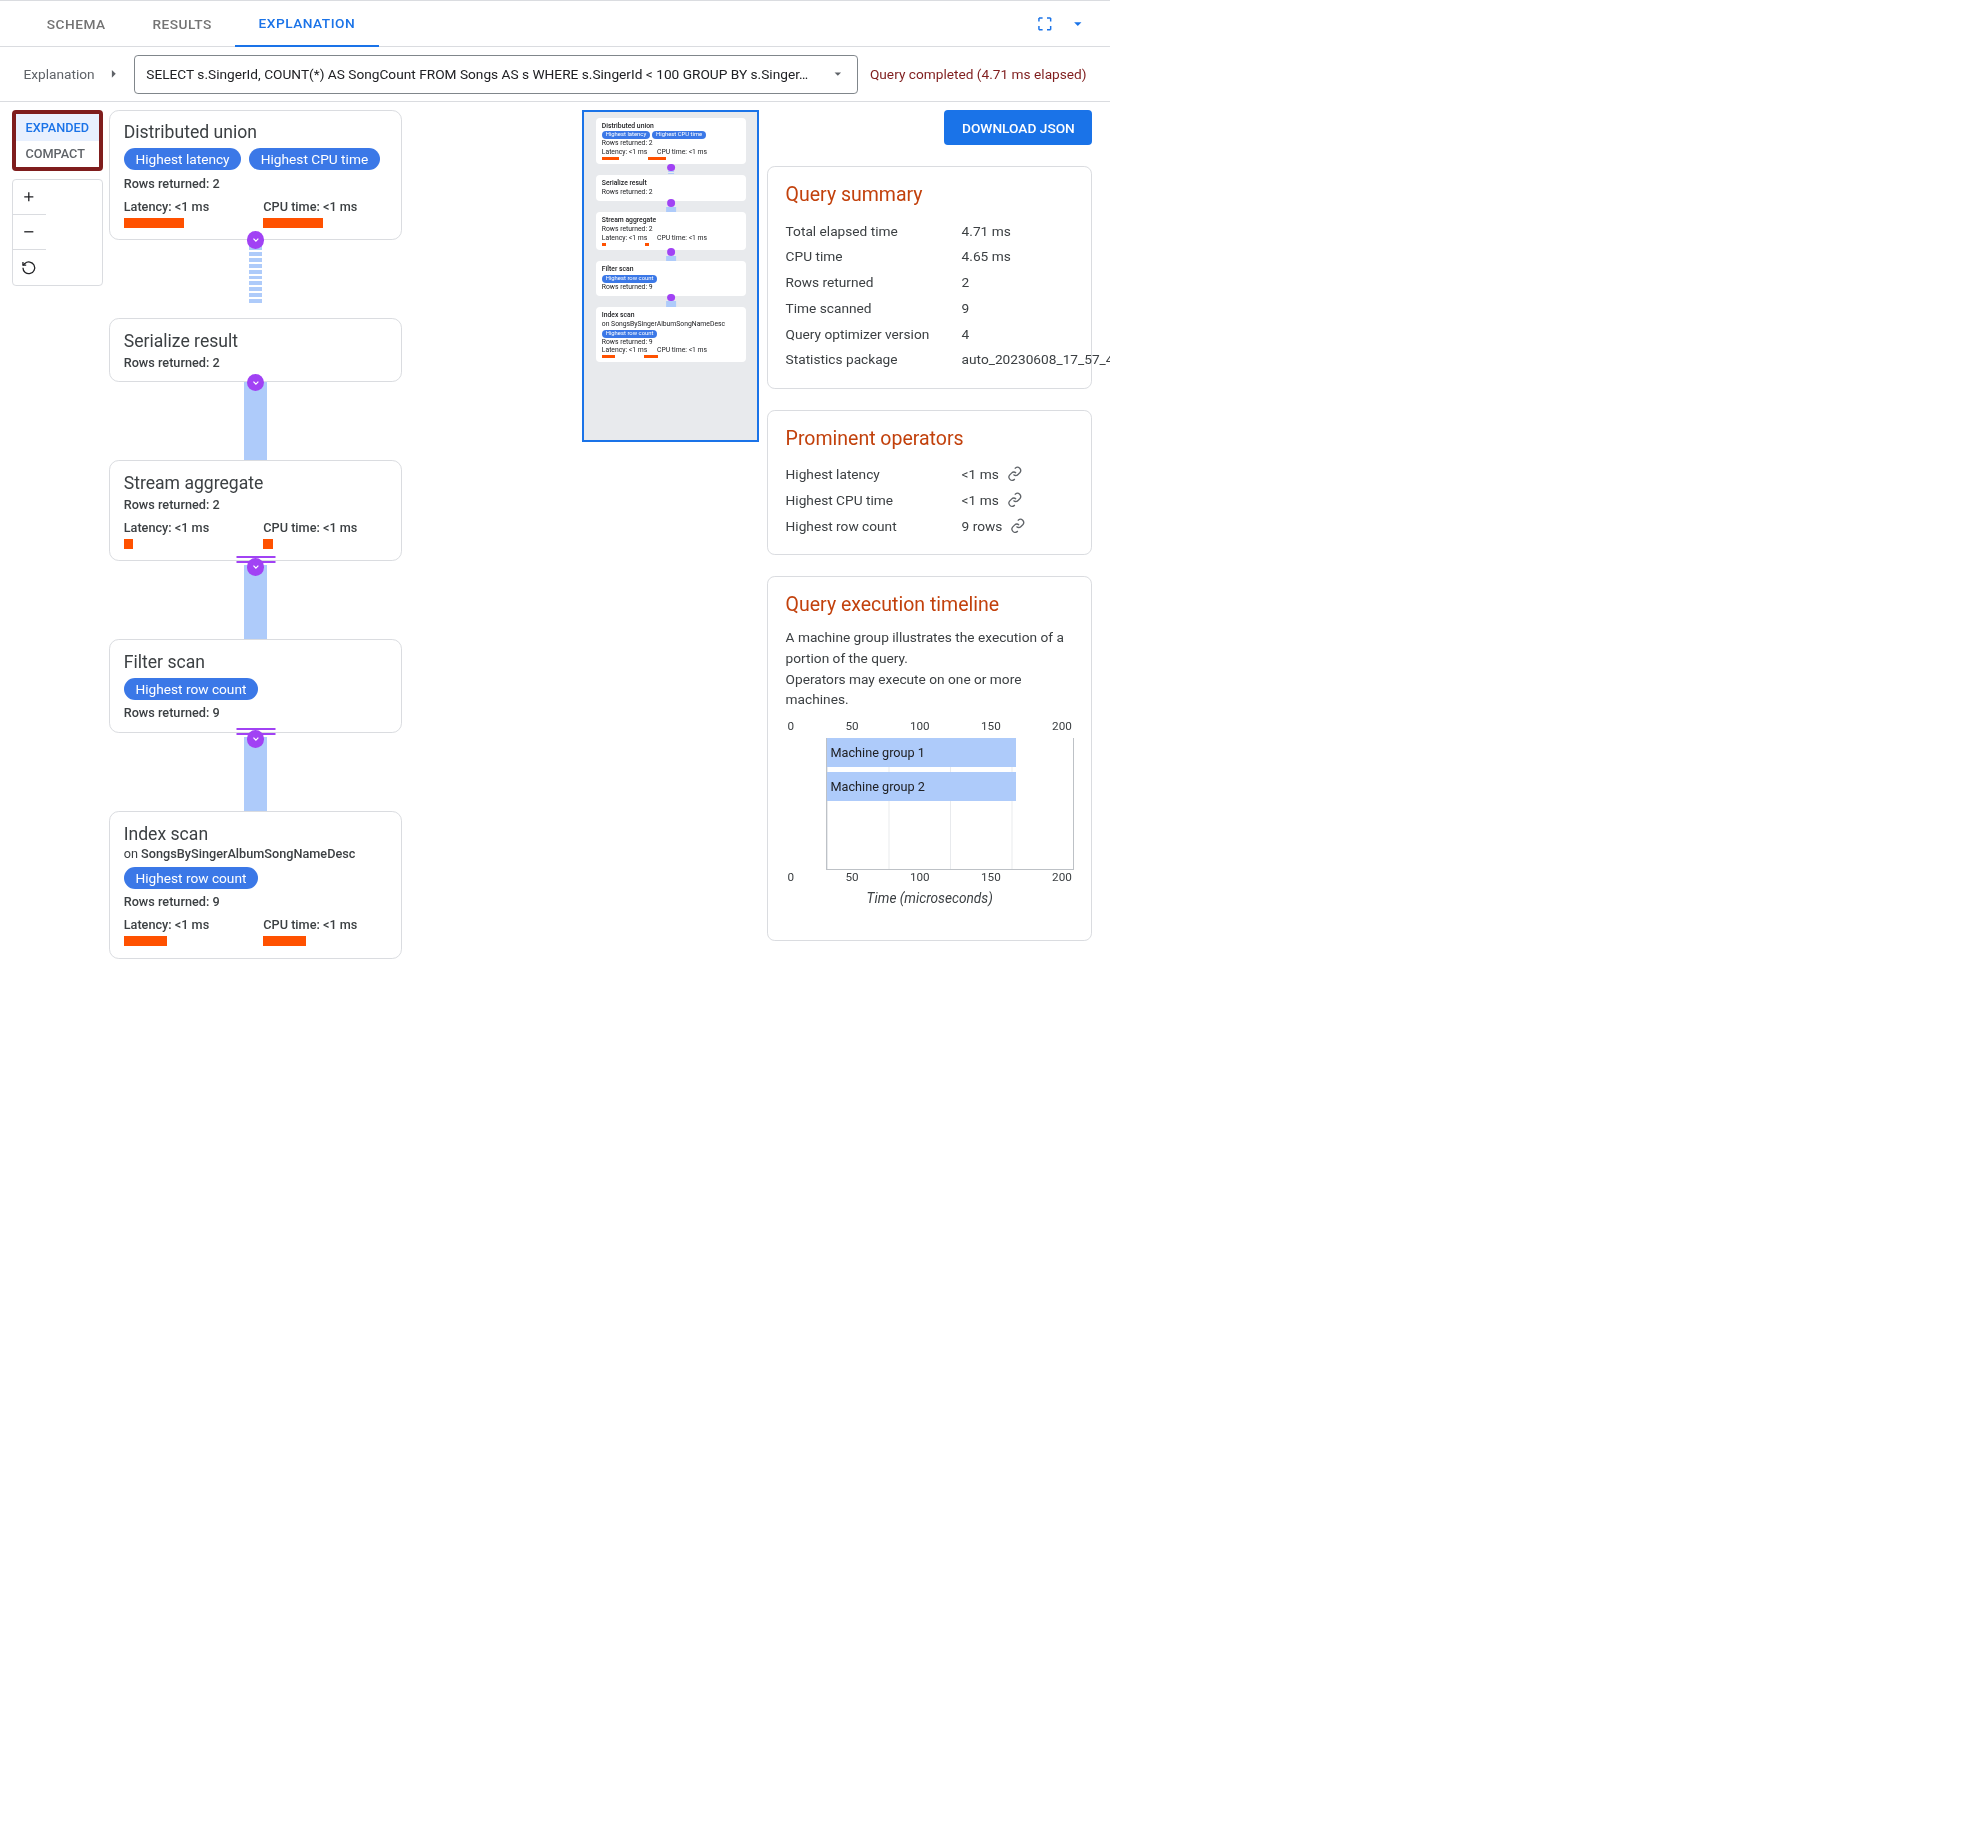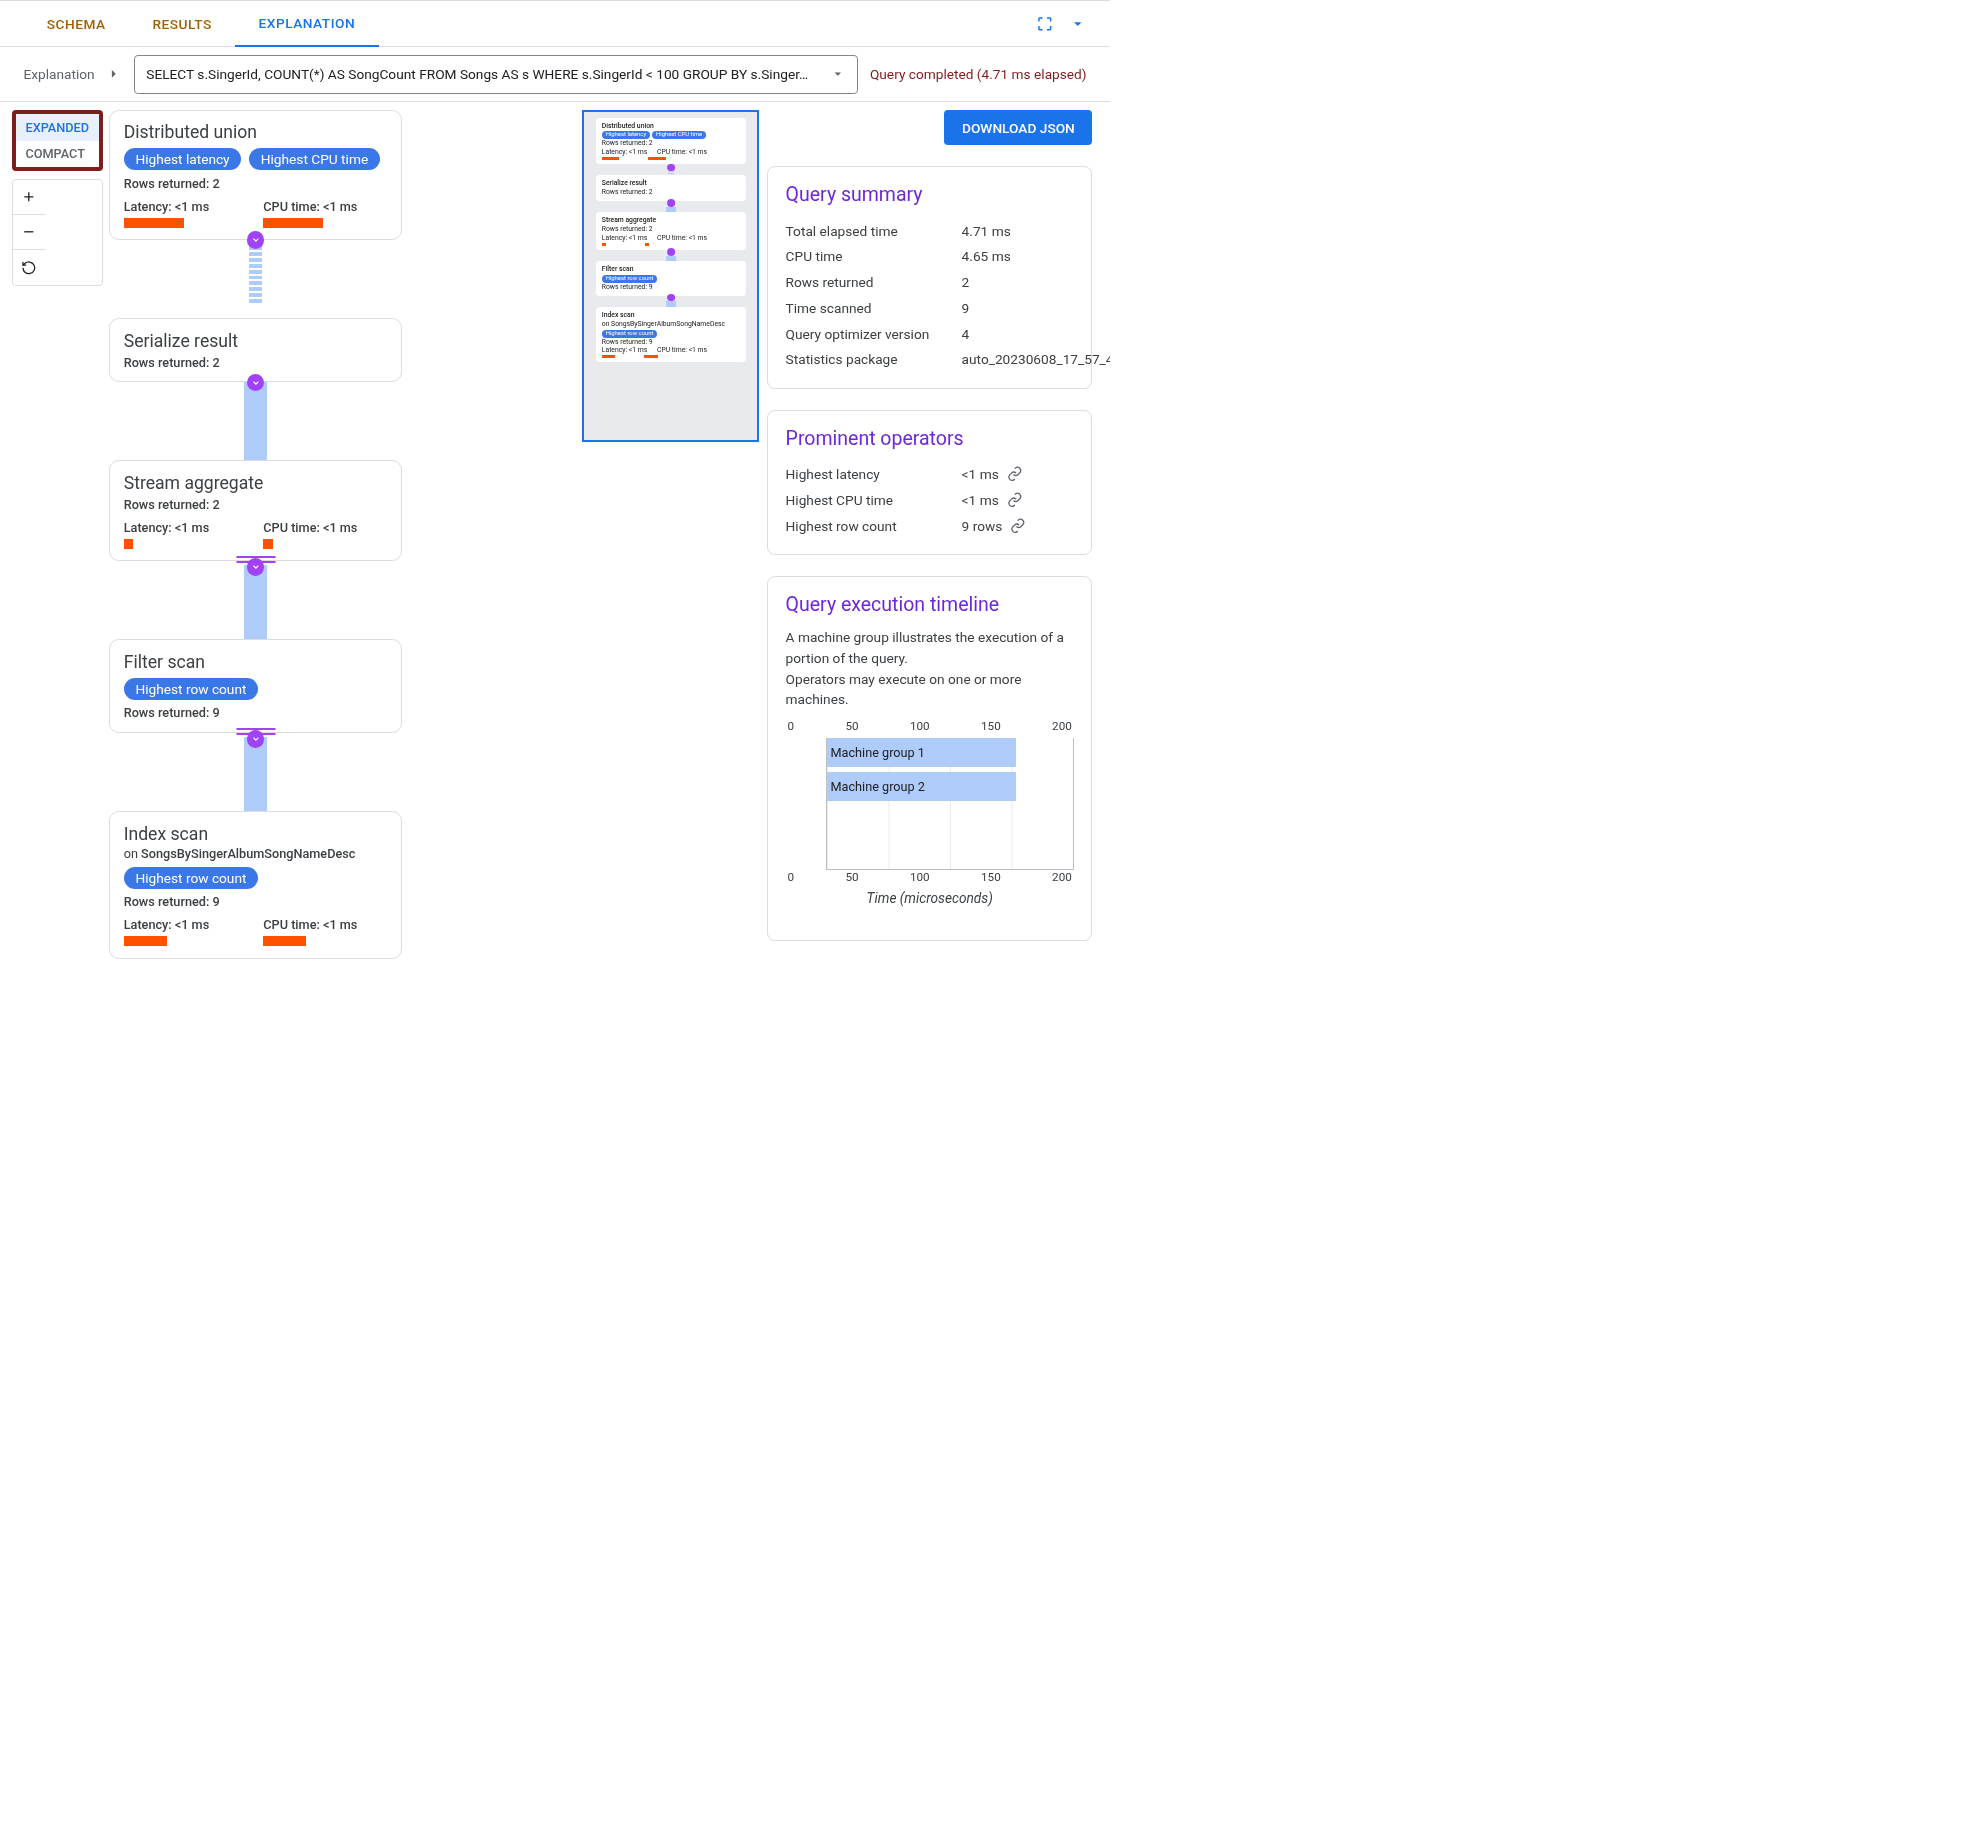--- a/index.html
+++ b/index.html
@@ -17,21 +17,21 @@
     border-top: 1px solid #dadce0;
     border-bottom: 1px solid #dadce0;
     height: 47px;
     padding: 0 23.4px;
     position: relative;
   }
   .tab {
     font-size: 13.7px;
     font-weight: 500;
     letter-spacing: 0.5px;
-    color: #a16207;
+    color: #737373;
     padding: 0 23.4px;
     height: 100%;
     display: flex;
     align-items: center;
     cursor: pointer;
   }
   .tab.active {
     color: #1a73e8;
     border-bottom: 2.9px solid #1a73e8;
     margin-bottom: -1px;
@@ -316,21 +316,21 @@
   .panel-card {
     border: 1px solid #dadce0;
     border-radius: 7.8px;
     padding: 15.6px 17.6px;
     background: #fff;
   }
   .panel-card h2 {
     font-size: 19.5px;
     font-weight: 400;
     margin: 0 0 11.7px 0;
-    color: #6d28d9;
+    color: #c2410c;
   }
   .kv-row {
     display: flex;
     padding: 4.9px 0;
     font-size: 13.7px;
     align-items: center;
   }
   .kv-row .k { flex: 0 0 176px; color: #3c4043; }
   .kv-row .v { color: #3c4043; }
   .link-icon {

